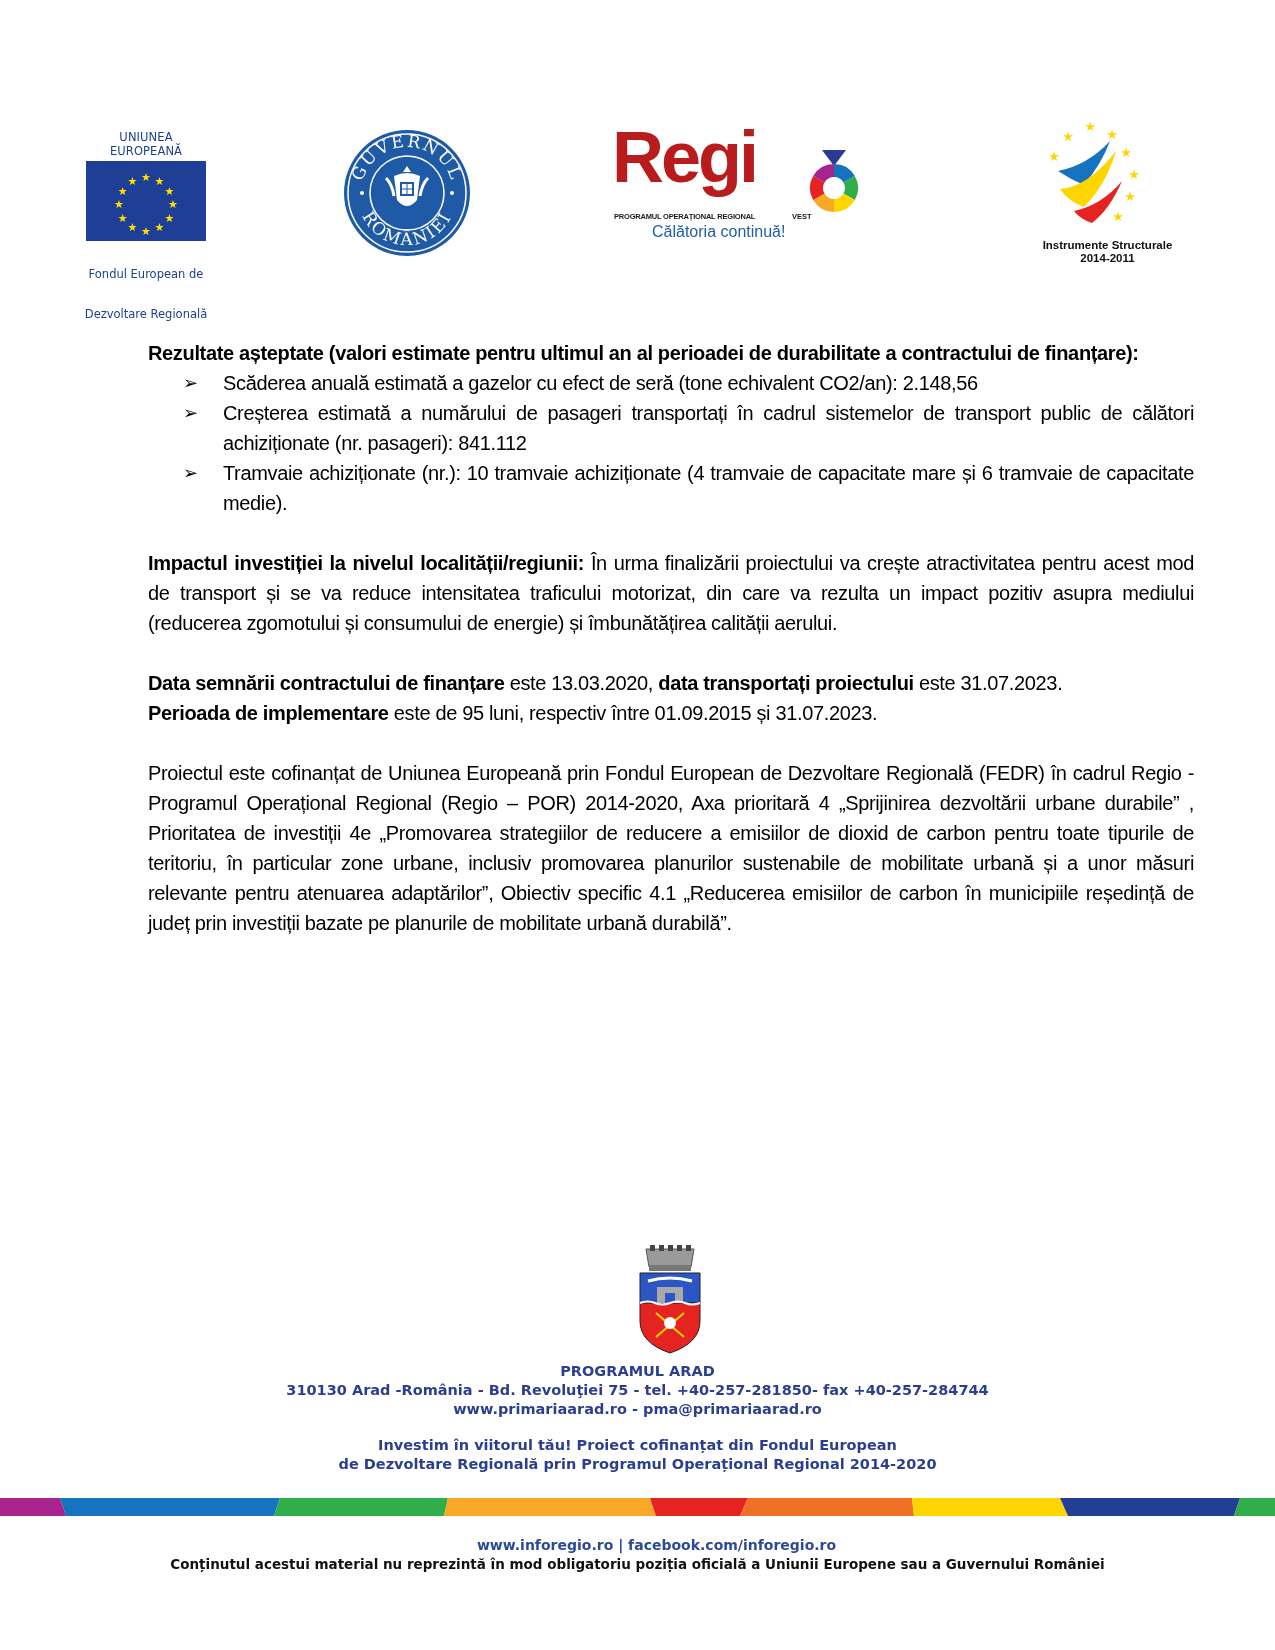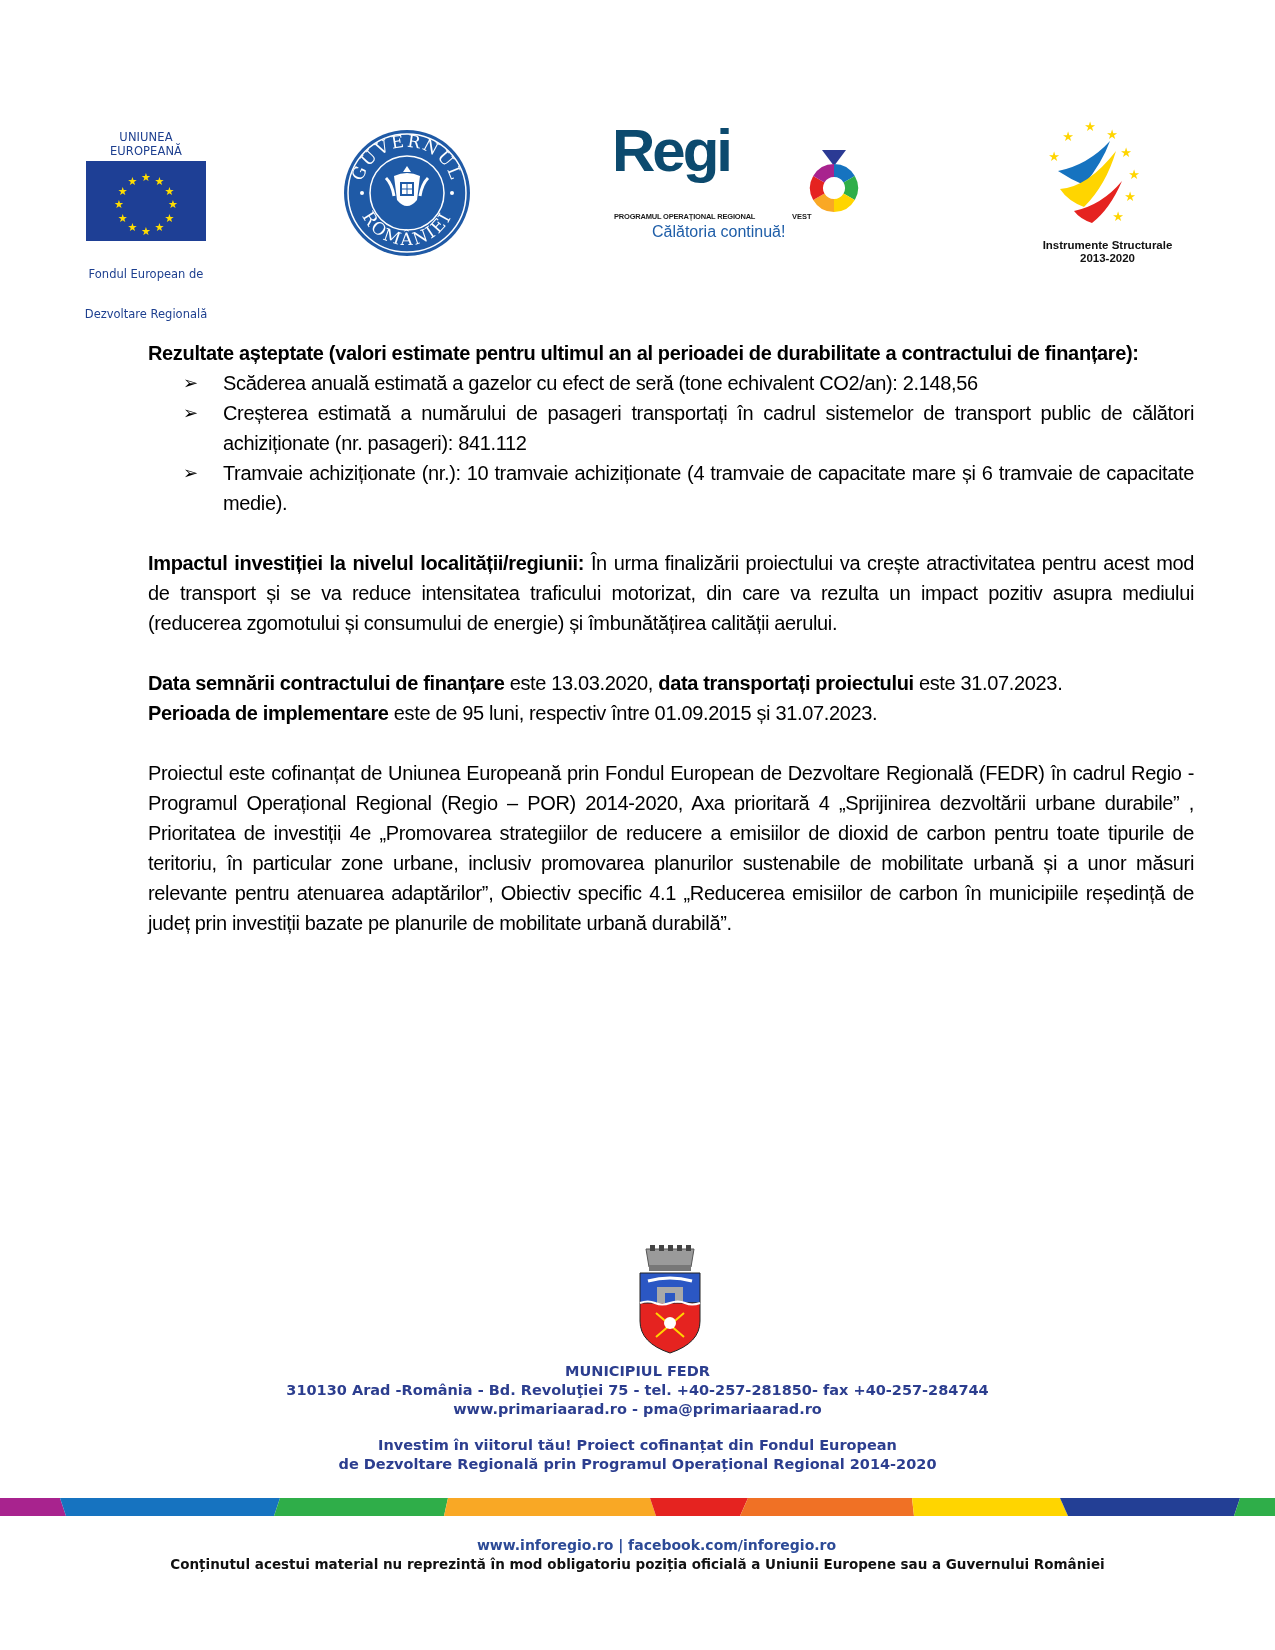--- a/index.html
+++ b/index.html
@@ -10,22 +10,22 @@
     .logo { position: absolute; }
     .eu-logo { left: 82px; top: 130px; width: 128px; text-align: center; }
     .eu-title { font-size: 11.5px; color: #1d3f8f; letter-spacing: 0.1px; font-family: "DejaVu Sans", sans-serif; }
     .eu-flag { width: 120px; height: 80px; margin: 3px auto 3px; background: #1e3f95; position: relative; }
     .eu-flag svg { position: absolute; left: 0; top: 0; }
     .eu-sub { font-size: 11.5px; line-height: 14px; color: #1d3f8f; font-family: "DejaVu Sans", sans-serif; margin-top: 26px; }
 
     .gov-logo { left: 342px; top: 128px; width: 130px; height: 130px; }
 
     .regio-logo { left: 612px; top: 128px; width: 270px; height: 120px; }
-    .regio-word { position: absolute; left: 0; top: -12px; font-size: 60px; font-weight: bold;
-                  color: #0c4a6e; letter-spacing: -3px; font-family: "Liberation Sans", sans-serif; }
+    .regio-word { position: absolute; left: 0; top: -12px; font-size: 72px; font-weight: bold;
+                  color: #b91c1c; letter-spacing: -3px; font-family: "Liberation Sans", sans-serif; }
     .regio-wheel { position: absolute; left: 196px; top: 22px; }
     .regio-prog { position: absolute; left: 2px; top: 84px; font-size: 7.5px; font-weight: bold; color: #1a1a1a;
                   font-family: "Liberation Sans Narrow", "Liberation Sans", sans-serif; letter-spacing: -0.2px; }
     .regio-vest { position: absolute; left: 180px; top: 84px; font-size: 7.5px; font-weight: bold; color: #1a1a1a; }
     .regio-tag { position: absolute; left: 40px; top: 95px; font-size: 16px; color: #1f5ea8; }
 
     .is-logo { left: 1020px; top: 115px; width: 175px; height: 150px; text-align: center; }
     .is-caption { position: absolute; left: 0; top: 124px; width: 175px; font-size: 11.5px; font-weight: bold;
                   line-height: 13px; color: #111; }
 
@@ -139,21 +139,21 @@
         <text x="110" y="86">★</text>
       <text x="98" y="106">★</text>
         <text x="34" y="46">★</text>
     </g>
     <path d="M38 56 q30 -6 52 -30 q-8 22 -26 44 q-14 -6 -26 -14 z" fill="#1673c0"></path>
     <path d="M40 74 q28 -2 56 -38 q-10 34 -32 56 q-16 -6 -24 -18 z" fill="#ffd500"></path>
     <path d="M54 96 q28 -6 48 -30 q-12 28 -30 42 q-12 -4 -18 -12 z" fill="#e52320"></path>
   </svg>
   <div class="is-caption">
     <div>Instrumente Structurale</div>
-    <div>2013-2020</div>
+    <div>2014-2011</div>
   </div>
 </div>
 
 <div class="content">
   <p class="b">Rezultate așteptate (valori estimate pentru ultimul an al perioadei de durabilitate a contractului de finanțare):</p>
   <ul class="arrows">
     <li>
       <span class="bullet">➢</span>
       <span>Scăderea anuală estimată a gazelor cu efect de seră (tone echivalent CO2/an): 2.148,56</span>
     </li>
@@ -195,21 +195,21 @@
     <path d="M10 38 q22 -6 44 0" stroke="#fff" stroke-width="3" fill="none"></path>
     <rect x="19" y="44" width="26" height="16" fill="#a9a9a9"></rect>
     <rect x="27" y="50" width="10" height="10" fill="#2b57c4"></rect>
     <path d="M2 60 q8 -3 15 0 t15 0 t15 0 t15 0" stroke="#fff" stroke-width="2" fill="none"></path>
     <path d="M18 70 l28 24 M46 70 l-28 24" stroke="#ffd500" stroke-width="2"></path>
     <circle cx="32" cy="80" r="6" fill="#fff"></circle>
   </svg>
 </div>
 
 <div class="footer-block">
-  <p>MUNICIPIUL FEDR</p>
+  <p>PROGRAMUL ARAD</p>
   <p>310130 Arad -România - Bd. Revoluţiei 75 - tel. +40-257-281850- fax +40-257-284744</p>
   <p>www.primariaarad.ro - pma@primariaarad.ro</p>
   <div class="footer-gap"></div>
   <p>Investim în viitorul tău! Proiect cofinanțat din Fondul European</p>
   <p>de Dezvoltare Regională prin Programul Operațional Regional 2014-2020</p>
 </div>
 
 <svg class="rainbow" width="1275" height="18" viewBox="0 0 1275 18" preserveAspectRatio="none">
   <polygon points="0,0 60,0 66,18 0,18" fill="#a8238e"></polygon>
   <polygon points="60,0 280,0 274,18 66,18" fill="#1673c0"></polygon>

